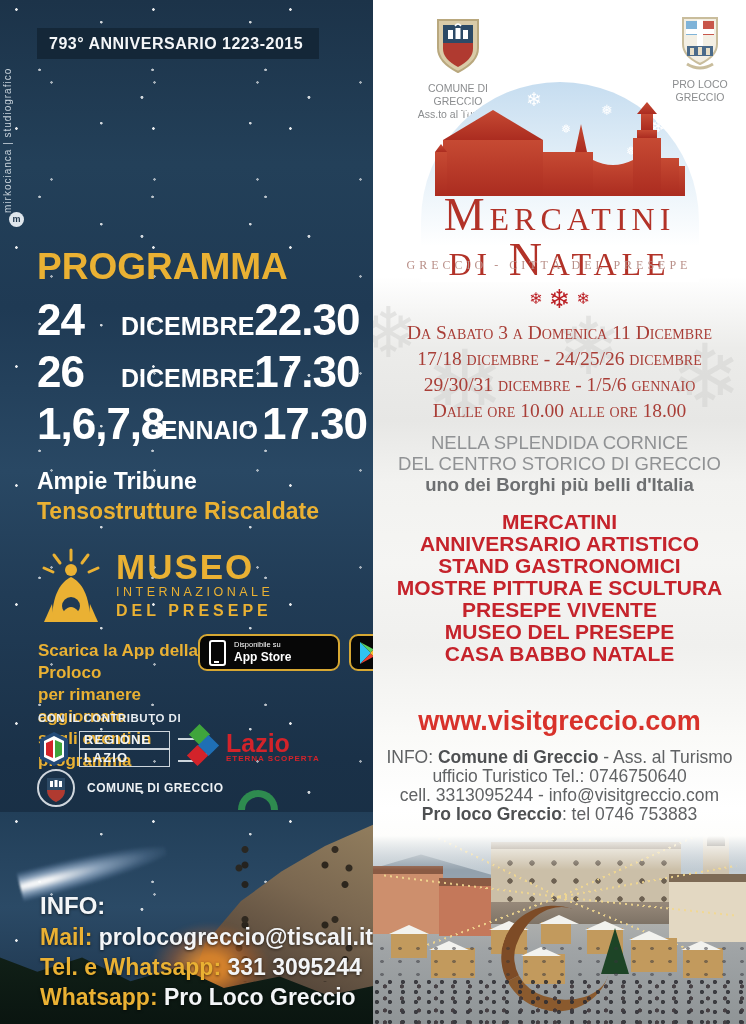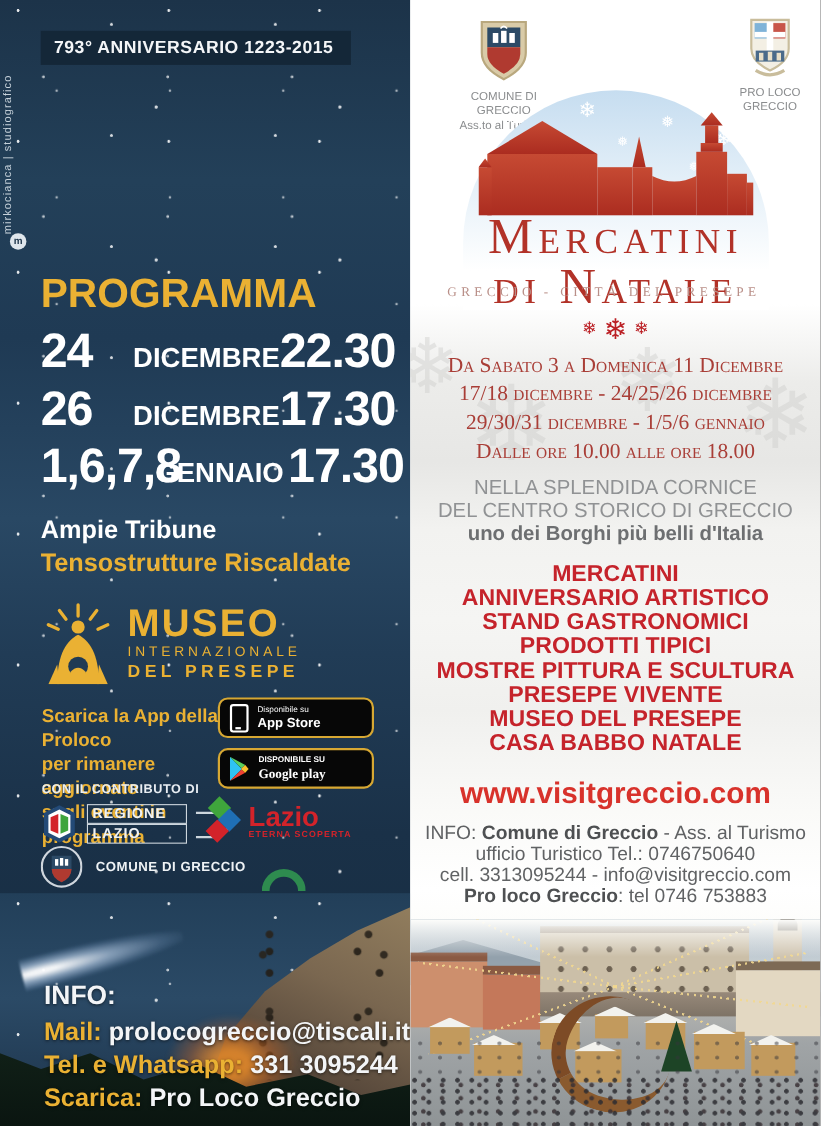--- a/index.html
+++ b/index.html
@@ -34,21 +34,21 @@
   .sched-month{font-size:25px;font-weight:bold;letter-spacing:0;}
   .sched-time{font-size:44px;font-weight:bold;letter-spacing:-1px;}
   .facil{position:absolute;left:37px;top:466px;font-size:23px;font-weight:bold;line-height:30px;}
   .facil .l2{color:#eab133;}
   .museum{position:absolute;left:38px;top:548px;display:flex;align-items:center;gap:12px;color:#eab133;}
   .museum-text .m1{font-size:35px;font-weight:bold;letter-spacing:2px;line-height:34px;}
   .museum-text .m2{font-size:12.5px;letter-spacing:3.5px;font-weight:normal;line-height:17px;}
   .museum-text .m3{font-size:16px;font-weight:bold;letter-spacing:4px;line-height:19px;}
   .app-promo{position:absolute;left:38px;top:640px;width:185px;color:#eab133;
     font-size:17px;font-weight:bold;line-height:22px;}
-  .store-col{position:absolute;left:198px;top:634px;display:flex;flex-direction:column;gap:9px;}
+  .store-col{position:absolute;left:198px;top:634px;display:flex;gap:9px;}
   .store-badge{width:142px;height:37px;background:#070707;border:2px solid #d7a833;border-radius:9px;
     display:flex;align-items:center;padding-left:9px;box-sizing:border-box;gap:8px;color:#fff;}
   .store-txt .small{font-size:7.5px;line-height:9px;}
   .store-txt .big{font-size:12px;font-weight:bold;line-height:17px;}
   .gp-big{font-family:"Liberation Serif",serif;font-weight:bold;}
   .phone-icon{width:13px;height:22px;border:2px solid #fff;border-radius:3px;position:relative;}
   .phone-icon:after{content:"";position:absolute;left:3px;bottom:1px;width:5px;height:2px;background:#fff;}
   .contrib-head{position:absolute;left:38px;top:712px;font-size:11.5px;font-weight:bold;letter-spacing:.5px;color:#e8edf2;}
   .reg-lazio{position:absolute;left:37px;top:731px;display:flex;align-items:flex-end;gap:8px;}
   .reg-text{font-size:13px;font-weight:bold;color:#eef2f5;letter-spacing:1px;line-height:16px;}
@@ -317,21 +317,21 @@
       <div class="cliff"></div>
       <div class="cliff-windows"></div>
       <div class="glow"></div>
       <div class="trees"></div>
     </div>
 
     <div class="left-info">
       <div class="info-head">INFO:</div>
       <div class="row"><span class="lab">Mail:</span><span> prolocogreccio@tiscali.it</span></div>
       <div class="row"><span class="lab">Tel. e Whatsapp:</span><span> 331 3095244</span></div>
-      <div class="row"><span class="lab">Scarica:</span><span> Pro Loco Greccio</span></div>
+      <div class="row"><span class="lab">Whatsapp:</span><span> Pro Loco Greccio</span></div>
     </div>
   </div>
 
   <div class="right-panel">
 
     <div class="crest-block" style="left:40px;top:16px;width:90px;">
       <svg class="crest-svg" width="52" height="60" viewBox="0 0 52 60">
         <path d="M6,4 h40 v28 q0,14 -20,24 q-20,-10 -20,-24 Z" fill="#d9cba8" stroke="#b9a87e" stroke-width="2"></path>
         <path d="M11,9 h30 v18 H11 Z" fill="#2c4a66"></path>
         <path d="M11,27 h30 v6 q0,10 -15,18 q-15,-8 -15,-18 Z" fill="#b03a30"></path>
@@ -422,21 +422,20 @@
     <div class="loc-block">
       <div>NELLA SPLENDIDA CORNICE</div>
       <div>DEL CENTRO STORICO DI GRECCIO</div>
       <div class="bold">uno dei Borghi più belli d'Italia</div>
     </div>
 
     <div class="attractions">
       <div>MERCATINI</div>
       <div>ANNIVERSARIO ARTISTICO</div>
       <div>STAND GASTRONOMICI</div>
-      <div>PRODOTTI TIPICI</div>
       <div>MOSTRE PITTURA E SCULTURA</div>
       <div>PRESEPE VIVENTE</div>
       <div>MUSEO DEL PRESEPE</div>
       <div>CASA BABBO NATALE</div>
     </div>
 
     <div class="website">www.visitgreccio.com</div>
 
     <div class="contact">
       <div><span>INFO: </span><b>Comune di Greccio</b><span> - Ass. al Turismo</span></div>

